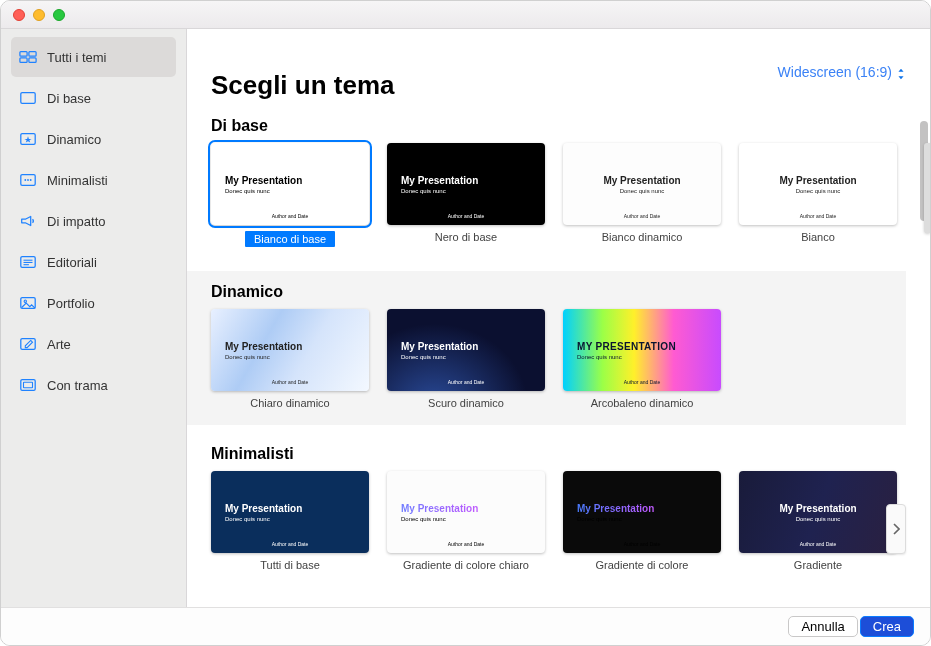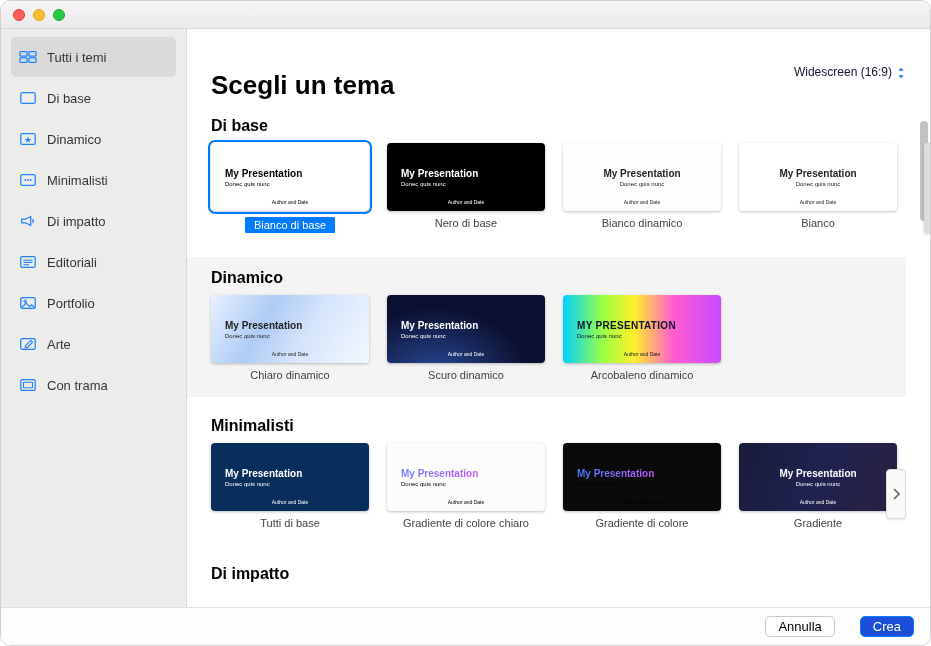--- a/index.html
+++ b/index.html
@@ -18,32 +18,32 @@
 .sidebar { width: 186px; background: #ececeb; border-right: 1px solid #d9d7d9; padding: 8px 10px; flex-shrink: 0; }
 .sidebar-item { display: flex; align-items: center; gap: 10px; padding: 4px 8px; border-radius: 5px; font-size: 13px; color: #333; cursor: default; margin-bottom: 1px; height: 40px; }
 .sidebar-item.selected { background: #dcdad9; }
 .sidebar-icon { width: 18px; height: 16px; display: flex; align-items: center; justify-content: center; flex-shrink: 0; }
 .sidebar-icon svg { width: 18px; height: 14px; }
 
 .main { flex: 1; display: flex; flex-direction: column; overflow: hidden; }
 
 .header { display: flex; justify-content: space-between; align-items: center; padding: 14px 24px 4px 24px; }
 .header-title { font-size: 26px; font-weight: 700; color: #000; margin-top: 27px; }
-.aspect-picker { color: #0f172a; font-size: 12px; font-weight: 500; display: flex; align-items: flex-end; gap: 4px; cursor: default; }
+.aspect-picker { color: #3b82f6; font-size: 14px; font-weight: 500; display: flex; align-items: flex-end; gap: 4px; cursor: default; }
 .aspect-picker svg { width: 10px; height: 12px; }
 
 .scroll-area { flex: 1; overflow-y: auto; overflow-x: hidden; padding: 0 24px 14px 0; }
 
 .section { margin-bottom: 8px; }
 .section-header { font-size: 16px; font-weight: 700; color: #000; padding: 12px 0 8px 24px; }
 .section.alt { background: #f4f4f4; }
 .thumb-row { display: flex; gap: 18px; padding: 0 0 16px 24px; position: relative; }
 
 .thumb { width: 158px; display: flex; flex-direction: column; align-items: center; gap: 6px; cursor: default; }
-.thumb-preview { width: 158px; height: 68px; border-radius: 4px; box-shadow: 0 1px 3px rgba(0,0,0,0.25); position: relative; overflow: hidden; display: flex; flex-direction: column; justify-content: center; padding-left: 14px; }
+.thumb-preview { width: 158px; height: 82px; border-radius: 4px; box-shadow: 0 1px 3px rgba(0,0,0,0.25); position: relative; overflow: hidden; display: flex; flex-direction: column; justify-content: center; padding-left: 14px; }
 .thumb-preview.outlined { outline: 2.5px solid #007aff; outline-offset: 1px; }
 .thumb-title-text { font-size: 10px; font-weight: 700; }
 .thumb-sub-text { font-size: 6px; margin-top: 2px; }
 .thumb-footer { position: absolute; bottom: 6px; left: 0; right: 0; text-align: center; font-size: 5px; }
 .thumb-preview.center { align-items: center; padding-left: 0; }
 .thumb-preview.center .thumb-title-text { font-size: 10px; }
 .thumb-preview.center .thumb-sub-text { text-align: center; }
 .thumb-label { font-size: 11px; color: #424242; text-align: center; }
 .thumb-label.badge { background: #007aff; color: #fff; padding: 2px 9px; border-radius: 1px; font-size: 11px; }
 
@@ -61,21 +61,21 @@
 
 .grad-title { background: linear-gradient(90deg,#6e7cff,#bb5bff,#ff5bd1); -webkit-background-clip: text; background-clip: text; color: transparent; font-weight: 700; font-size: 10px; }
 .grad-title-dark { background: linear-gradient(90deg,#4a7cff,#bb5bff,#ff5bd1); -webkit-background-clip: text; background-clip: text; color: transparent; font-weight: 700; font-size: 10px; }
 .arco-title { font-weight: 800; font-size: 10px; letter-spacing: 0.3px; }
 
 .scroll-handle { position: absolute; right: 2px; top: 120px; width: 8px; height: 100px; background: #c3c2c2; border-radius: 4px; }
 
 .next-arrow { position: absolute; right: 0; top: 50%; transform: translateY(-50%); width: 20px; height: 50px; background: #fafafa; border: 1px solid #dcdcdc; border-radius: 4px; display: flex; align-items: center; justify-content: center; box-shadow: 0 1px 2px rgba(0,0,0,0.1); }
 .peek { width: 6px; height: 90px; background: #ddd; border-radius: 3px 0 0 3px; position: absolute; right: -24px; top: 0; box-shadow: 0 1px 3px rgba(0,0,0,0.2); }
 
-.bottom-bar { height: 38px; border-top: 1px solid #e1e0e0; display: flex; align-items: center; justify-content: flex-end; gap: 25px; padding: 0 16px; background: #fdfdfd; flex-shrink: 0; }
+.bottom-bar { height: 38px; border-top: 1px solid #e1e0e0; display: flex; align-items: center; justify-content: flex-end; gap: 2px; padding: 0 16px; background: #fdfdfd; flex-shrink: 0; }
 .btn { font-size: 13px; padding: 2px 12px; border-radius: 5px; border: 1px solid #c9c8c8; background: #fff; cursor: default; }
 .btn.primary { background: #1d4ed8; color: #fff; border-color: #0a7cff; font-weight: 500; }
 
 .section-cutoff { font-size: 16px; font-weight: 700; color: #000; padding: 12px 0 0 24px; }
 </style>
 </head>
 <body>
 
 <div class="window">
 

